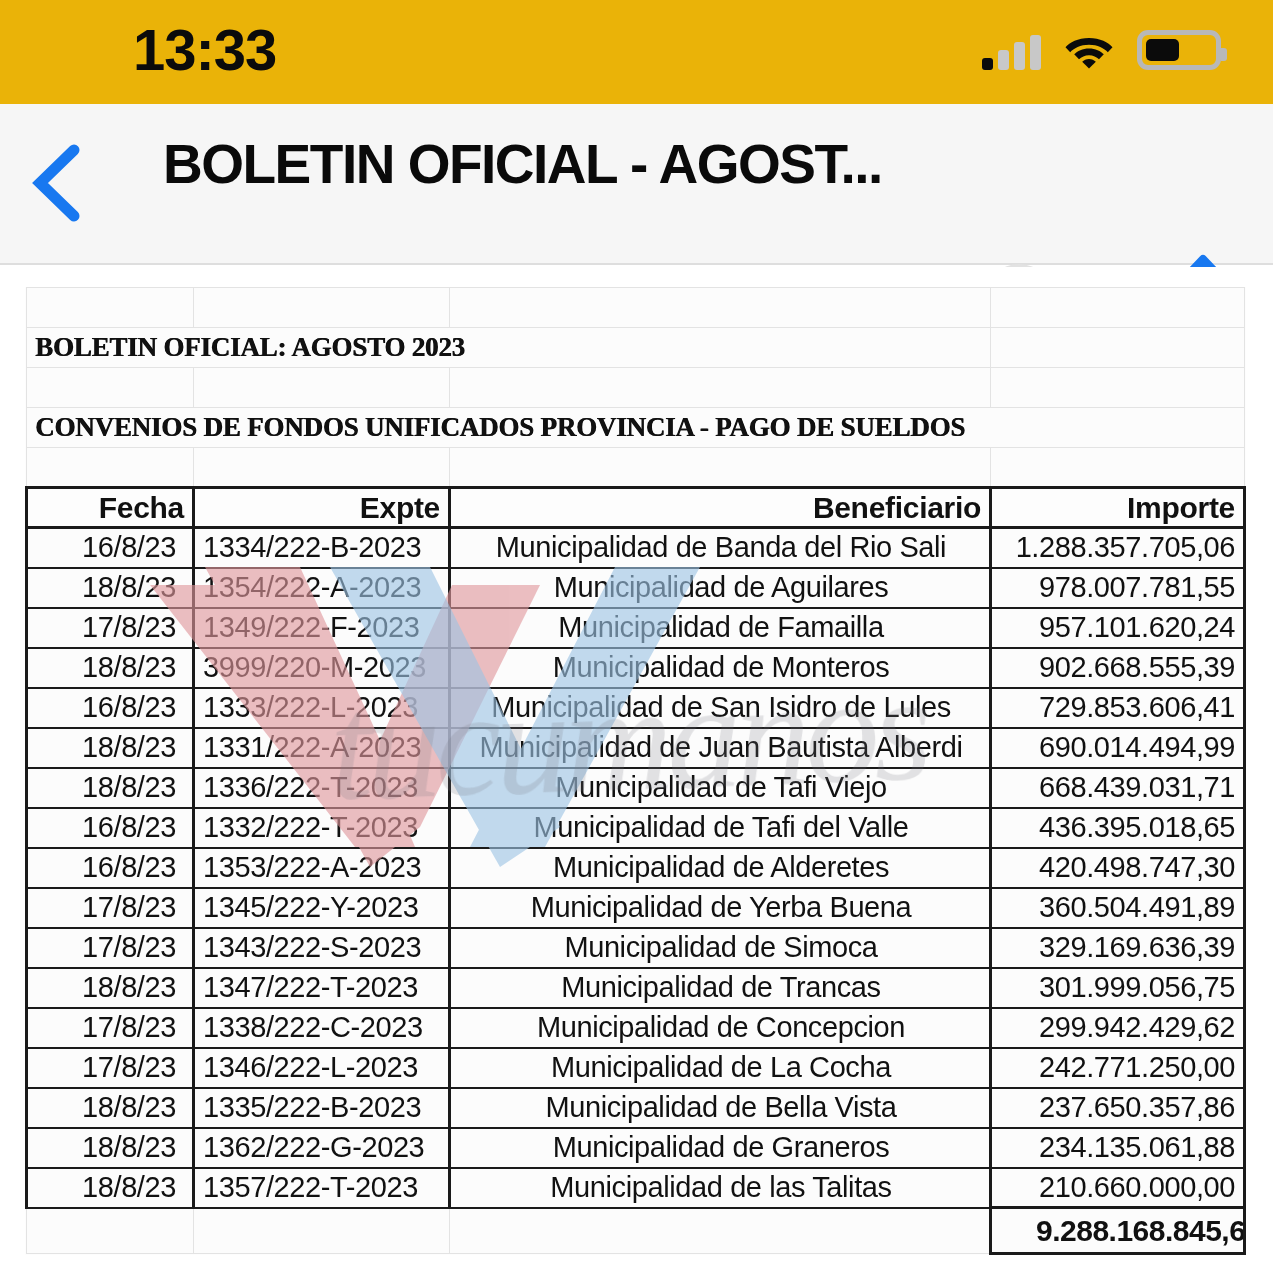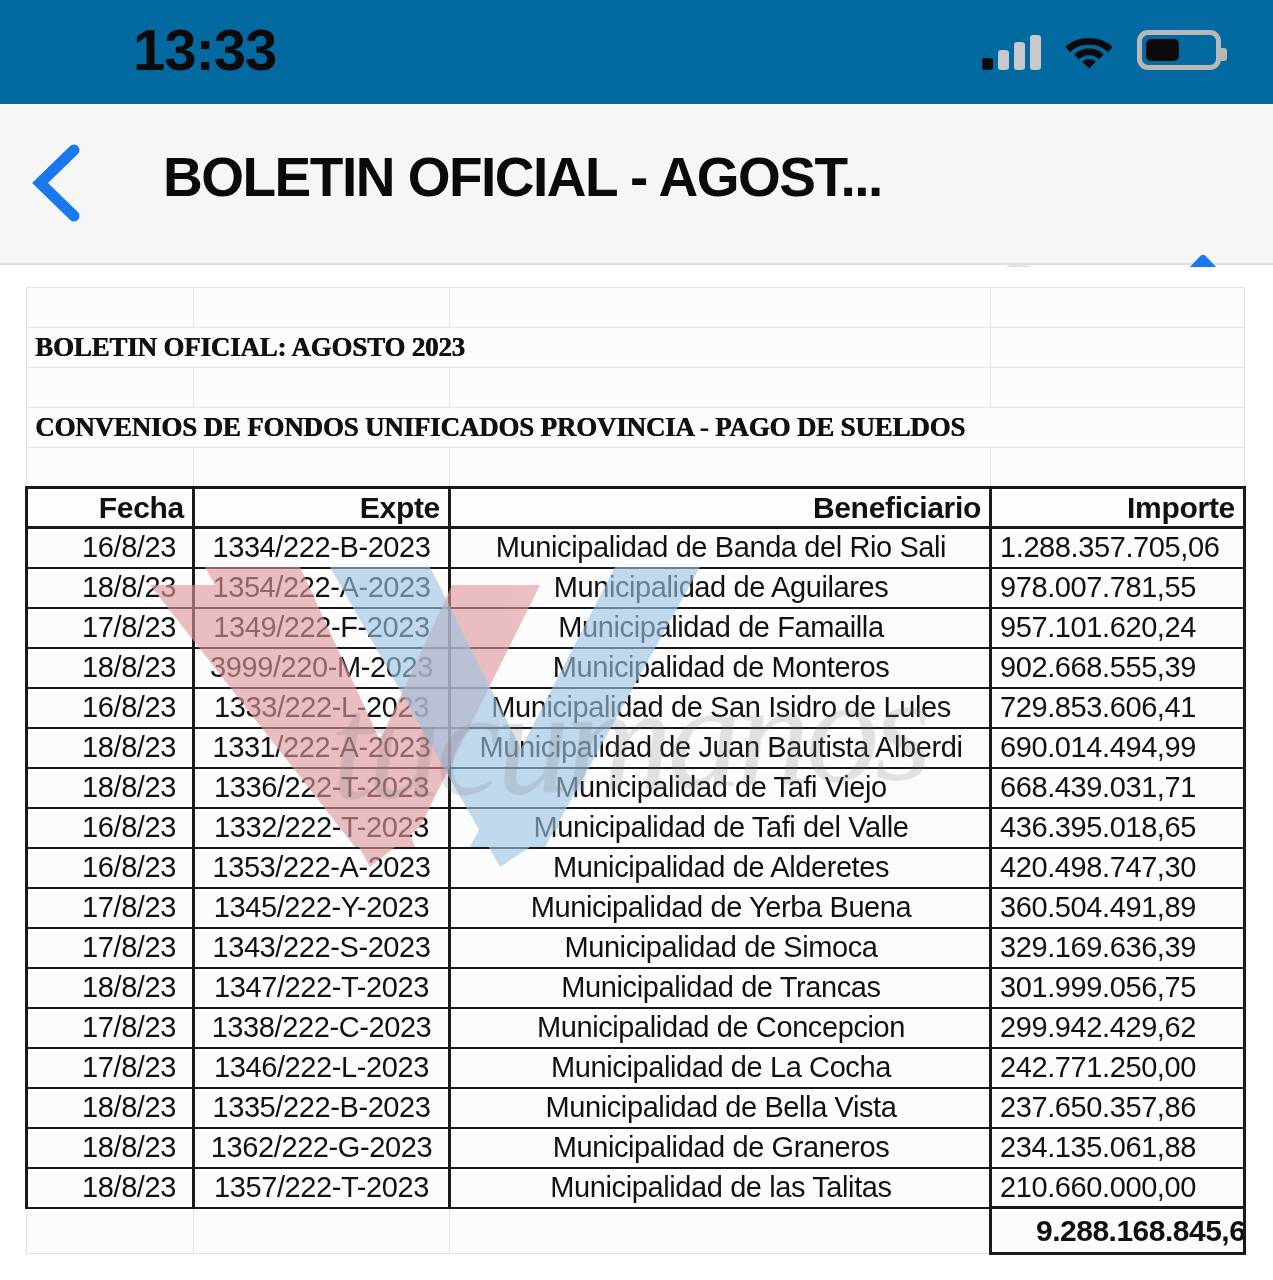--- a/index.html
+++ b/index.html
@@ -19,21 +19,21 @@
     width: 1273px;
     height: 1280px;
     background: #ffffff;
   }
 
   
   #status-bar {
     position: absolute;
     left: 0; top: 0;
     width: 1273px; height: 104px;
-    background: #0369a1;
+    background: #eab308;
   }
   #status-time {
     position: absolute;
     left: 133px; top: 16px;
     font-size: 58px;
     font-weight: 600;
     letter-spacing: -1px;
     color: #0b0b0b;
     font-family: "Liberation Sans", sans-serif;
   }
@@ -95,21 +95,20 @@
     position: absolute;
     left: 163px; top: 28px;
     width: 800px;
     font-size: 55px;
     font-weight: 700;
     letter-spacing: -1.5px;
     color: #0a0a0a;
     white-space: nowrap;
     overflow: hidden;
     font-family: "Liberation Sans", sans-serif;
-    margin-top: 13px;
   }
   #chevron-button {
     position: absolute;
     left: 985px; top: 160px;
     width: 68px; height: 68px;
     border-radius: 50%;
     background: #e2e2e2;
     display: flex; align-items: center; justify-content: center;
     cursor: pointer;
   }
@@ -186,23 +185,23 @@
 
   tr.data td {
     border-left: 3px solid #1a1a1a;
     border-right: 3px solid #1a1a1a;
     border-top: 2px solid #1a1a1a;
     border-bottom: 2px solid #1a1a1a;
     font-size: 29px;
     letter-spacing: -0.4px;
   }
   tr.data td.cell-fecha { text-align: right; padding-right: 16px; }
-  tr.data td.cell-expte { text-align: center; padding-left: 8px; }
+  tr.data td.cell-expte { text-align: left; padding-left: 8px; }
   tr.data td.cell-benef { text-align: center; padding-left: 10px; }
-  tr.data td.cell-imp   { padding-right: 8px; }
+  tr.data td.cell-imp   { text-align: right; padding-right: 8px; }
 
   
   tr.total td { border: 1px solid #e3e3e3; height: 46px; }
   tr.total td.cell-total {
     border: 3px solid #1a1a1a;
     text-align: right;
     padding-right: 8px;
     font-weight: 700;
     font-size: 30px;
     letter-spacing: -0.5px;

